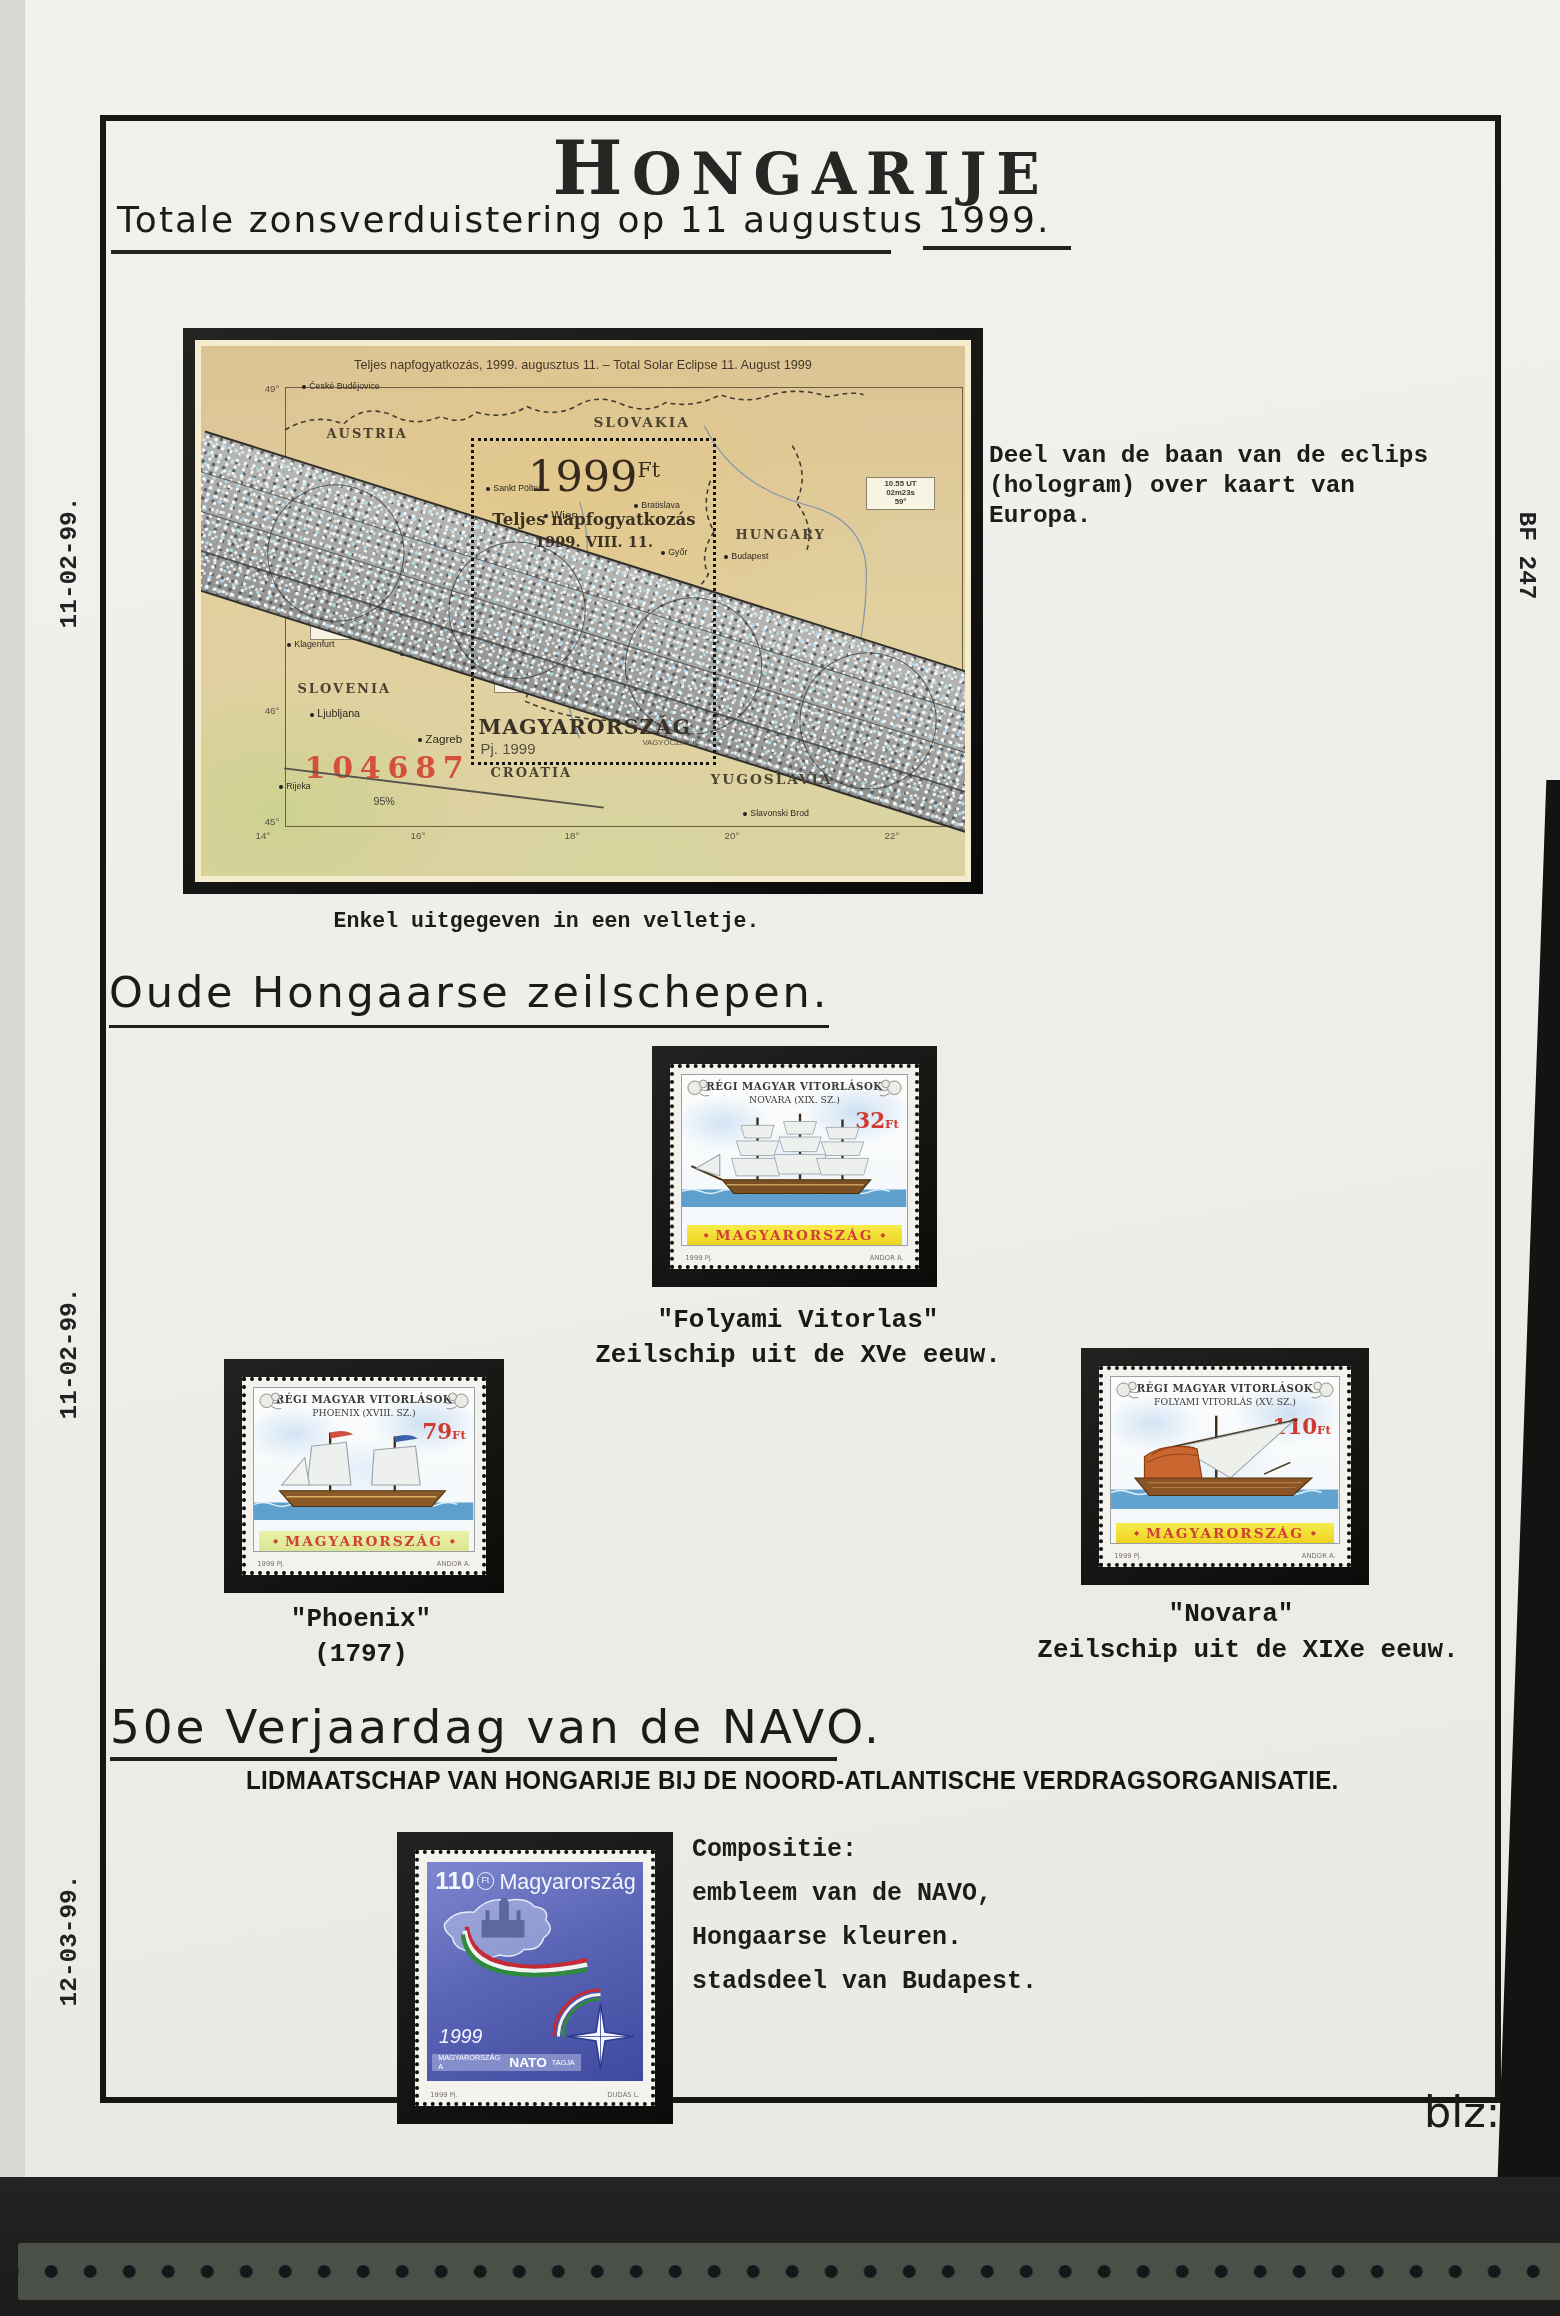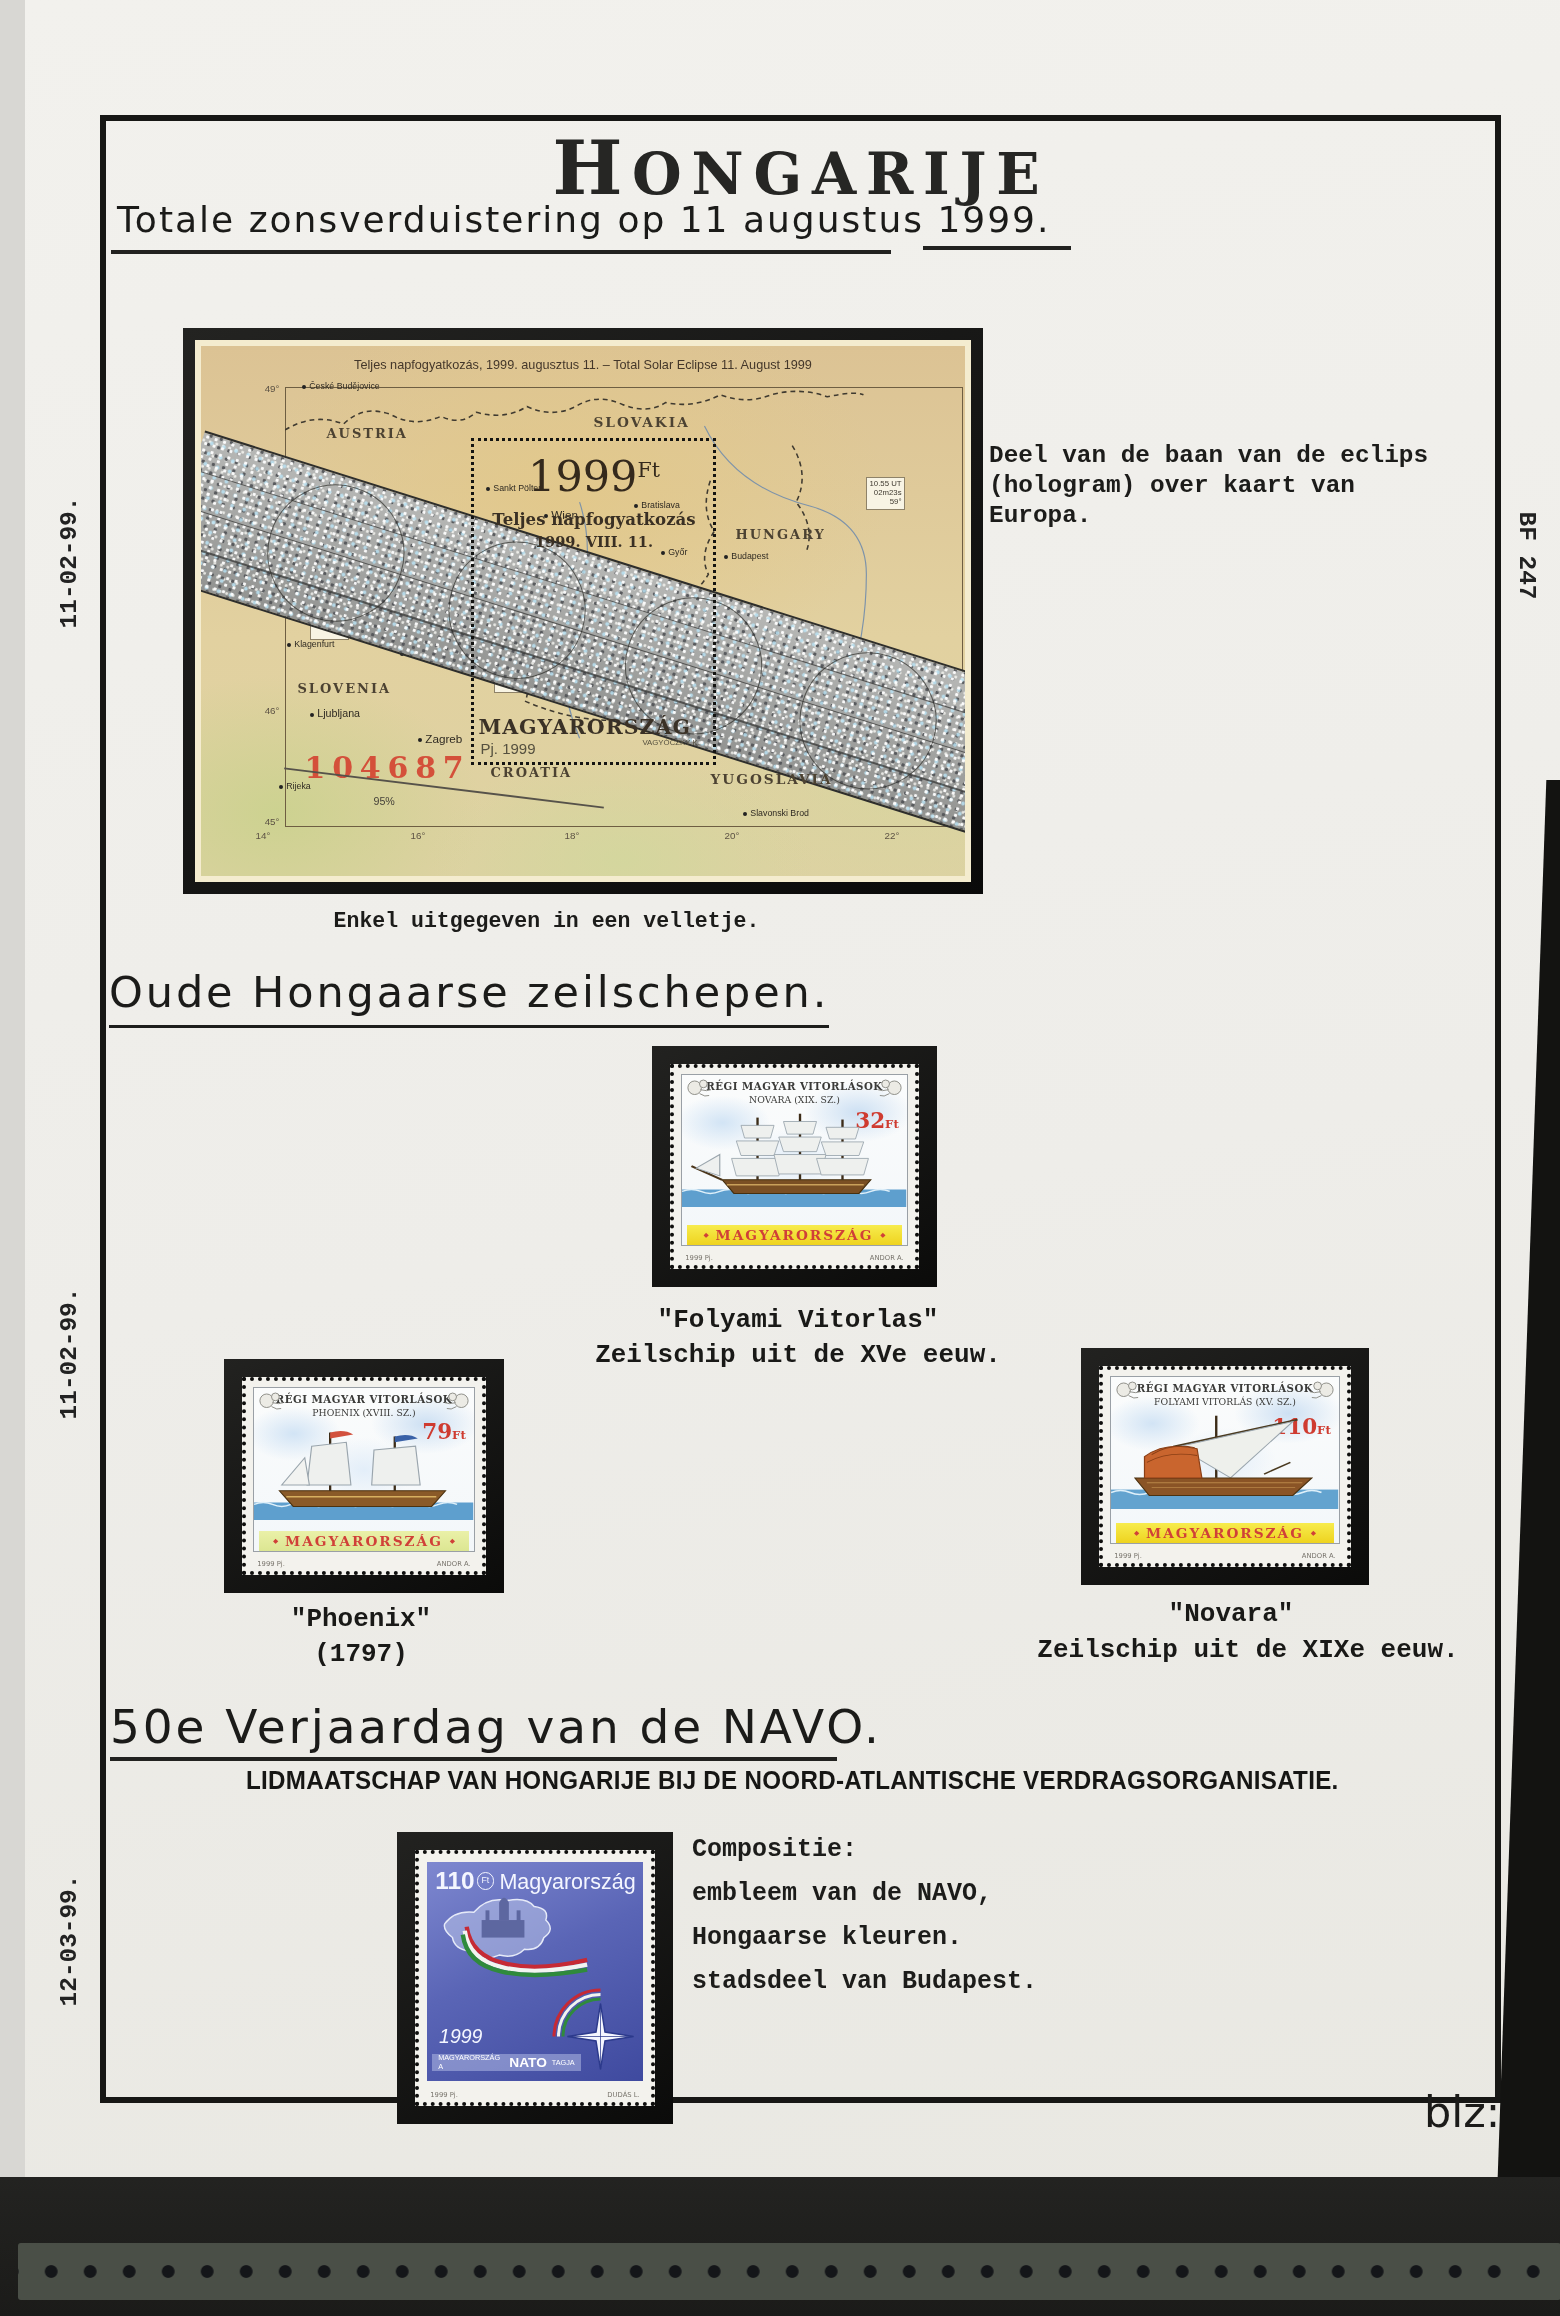--- a/index.html
+++ b/index.html
@@ -21,21 +21,21 @@
     radial-gradient(293px 195px at 10% 88%, rgba(200,210,140,.8), transparent 70%),
     radial-gradient(273px 156px at 55% 97%, rgba(208,216,156,.7), transparent 70%),
     radial-gradient(293px 176px at 92% 82%, rgba(212,214,158,.6), transparent 70%),
     radial-gradient(410px 254px at 48% 28%, rgba(226,200,138,.9), transparent 78%),
     linear-gradient(#dcc394 0%,#e2d1a0 55%,#ddd2a2 100%);}
   .mapframe{left:84px;top:41px;width:676px;height:438px;border:1.5px solid #6e5e42;}
   .cl{font-family:"DejaVu Serif",serif;font-weight:bold;color:#4c4232;letter-spacing:2px;font-size:13px;}
   .city{font-size:8.8px;color:#2f2a22;white-space:nowrap;}
   .city::before{content:"";display:inline-block;width:3.9px;height:3.9px;background:#222;border-radius:50%;margin-right:2.9px;vertical-align:middle;}
   .geo{font-size:9.8px;color:#5c5244;}
-  .ut{background:#f8f4e4;border:1px solid #8e8268;font-size:7.8px;line-height:8.8px;color:#3e392f;text-align:right;padding:2px 2px;}
+  .ut{background:#f8f4e4;border:1px solid #8e8268;font-size:7.8px;line-height:8.8px;color:#3e392f;text-align:center;padding:2px 17px;font-weight:bold;}
   .holo{left:-39px;top:210px;width:858px;height:151px;transform:rotate(17.5deg);
     border-top:2.9px solid #2e2e2c;border-bottom:2.9px solid #2e2e2c;
     background-image:
       radial-gradient(circle, rgba(255,255,255,.95) 0 1.3px, transparent 2px),
       radial-gradient(circle, rgba(185,225,242,.85) 0 1.6px, transparent 2.3px),
       radial-gradient(circle, rgba(80,82,86,.9) 0 1.4px, transparent 2.1px),
       radial-gradient(circle, rgba(255,255,250,.75) 0 1px, transparent 1.8px),
       linear-gradient(#b7b8b6,#929391);
     background-size:8.8px 6.8px,12.7px 10.7px,10.7px 8.8px,6.8px 12.7px,100% 100%;
     background-position:0 0,3.9px 2.9px,2px 5.9px,4.9px 1px,0 0;}

